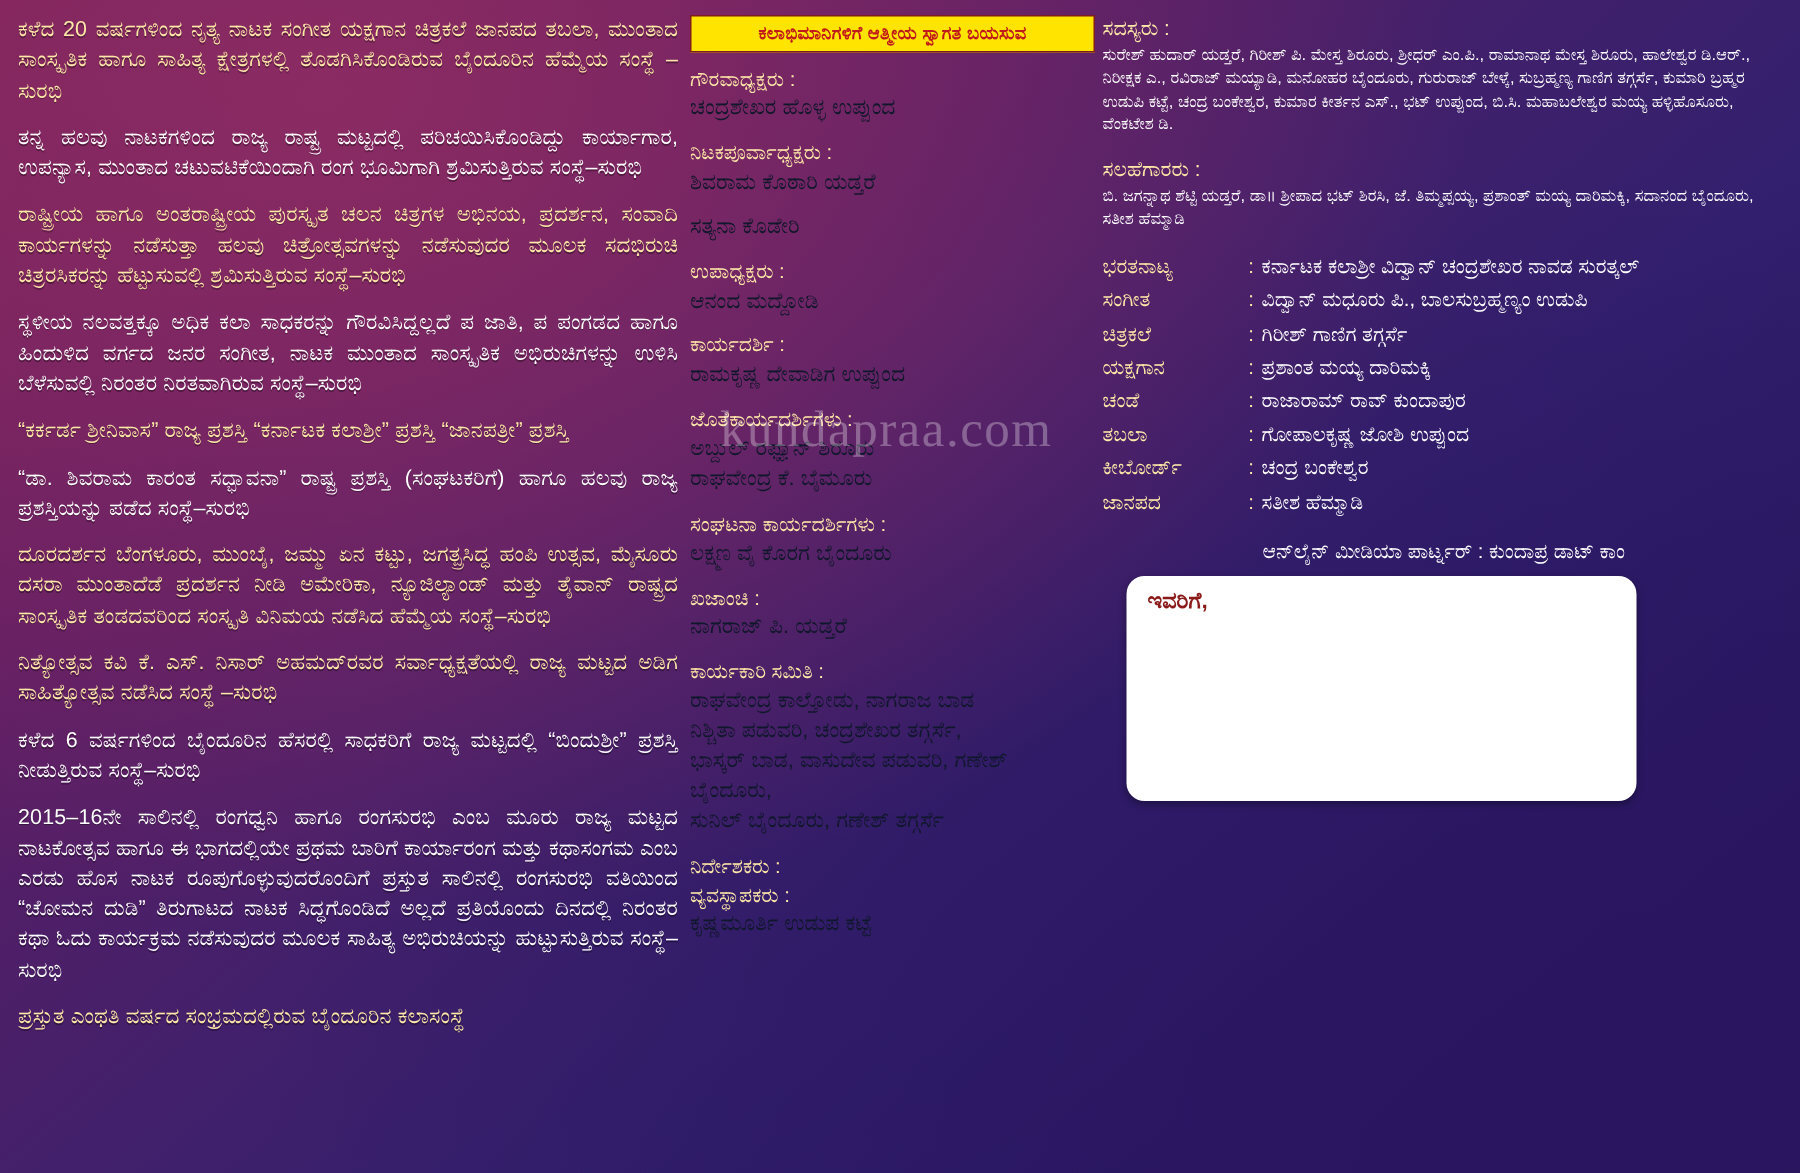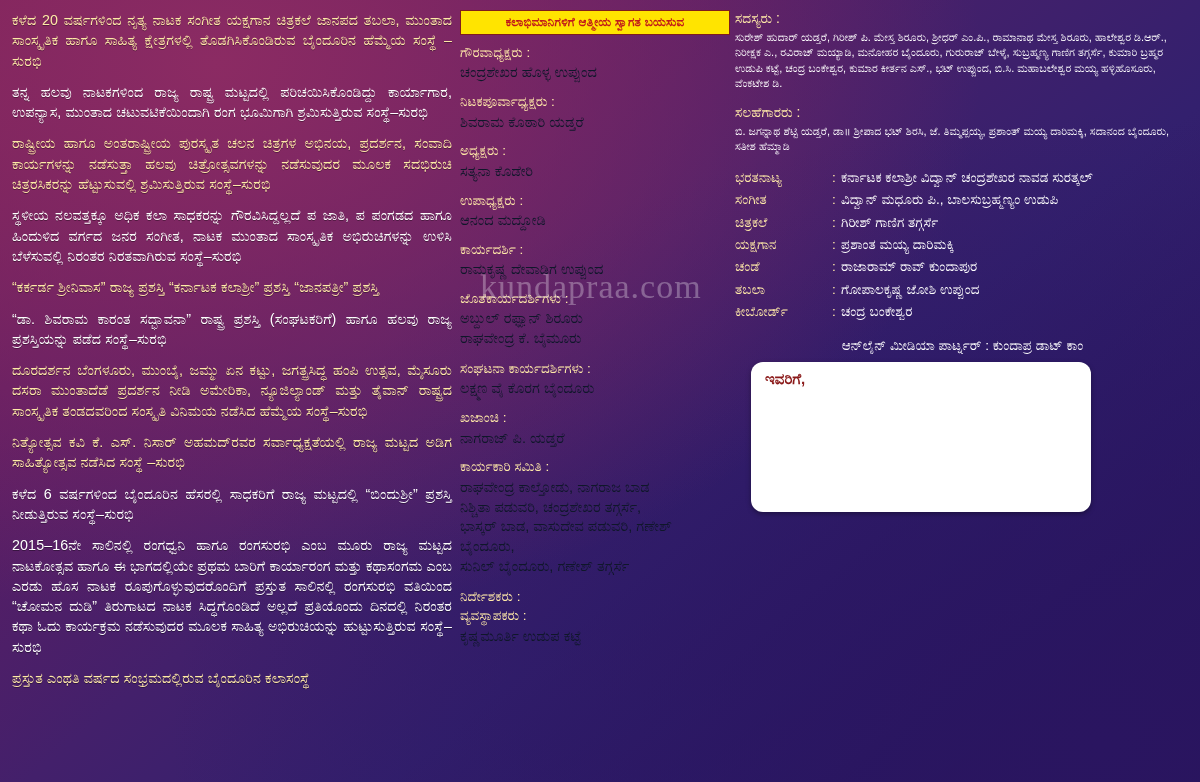--- a/index.html
+++ b/index.html
@@ -93,21 +93,20 @@
 
     <div>
       <div class="role">ಗೌರವಾಧ್ಯಕ್ಷರು :</div>
       <div class="person">ಚಂದ್ರಶೇಖರ ಹೊಳ್ಳ ಉಪ್ಪುಂದ</div>
     </div>
     <div>
       <div class="role">ನಿಟಕಪೂರ್ವಾಧ್ಯಕ್ಷರು :</div>
       <div class="person">ಶಿವರಾಮ ಕೊಠಾರಿ ಯಡ್ತರೆ</div>
     </div>
     <div>
-      <div class="role">ಅಧ್ಯಕ್ಷರು :</div>
       <div class="person">ಸತ್ಯನಾ ಕೊಡೇರಿ</div>
     </div>
     <div>
       <div class="role">ಉಪಾಧ್ಯಕ್ಷರು :</div>
       <div class="person">ಆನಂದ ಮದ್ದೋಡಿ</div>
     </div>
     <div>
       <div class="role">ಕಾರ್ಯದರ್ಶಿ :</div>
       <div class="person">ರಾಮಕೃಷ್ಣ ದೇವಾಡಿಗ ಉಪ್ಪುಂದ</div>
     </div>
@@ -177,20 +176,25 @@
       <tr>
         <td class="k">ತಬಲಾ</td>
         <td class="s">:</td>
         <td class="v">ಗೋಪಾಲಕೃಷ್ಣ ಜೋಶಿ ಉಪ್ಪುಂದ</td>
       </tr>
       <tr>
         <td class="k">ಕೀಬೋರ್ಡ್</td>
         <td class="s">:</td>
         <td class="v">ಚಂದ್ರ ಬಂಕೇಶ್ವರ</td>
       </tr>
+      <tr>
+        <td class="k">ಜಾನಪದ</td>
+        <td class="s">:</td>
+        <td class="v">ಸತೀಶ ಹೆಮ್ಮಾಡಿ</td>
+      </tr>
     </tbody>
       </table>
 
     <div class="partner">ಆನ್‌ಲೈನ್ ಮೀಡಿಯಾ ಪಾರ್ಟ್ನರ್ : ಕುಂದಾಪ್ರ ಡಾಟ್ ಕಾಂ</div>
 
     <div class="addrbox">
       <span class="lbl">ಇವರಿಗೆ,</span>
     </div>
   </div>
 

